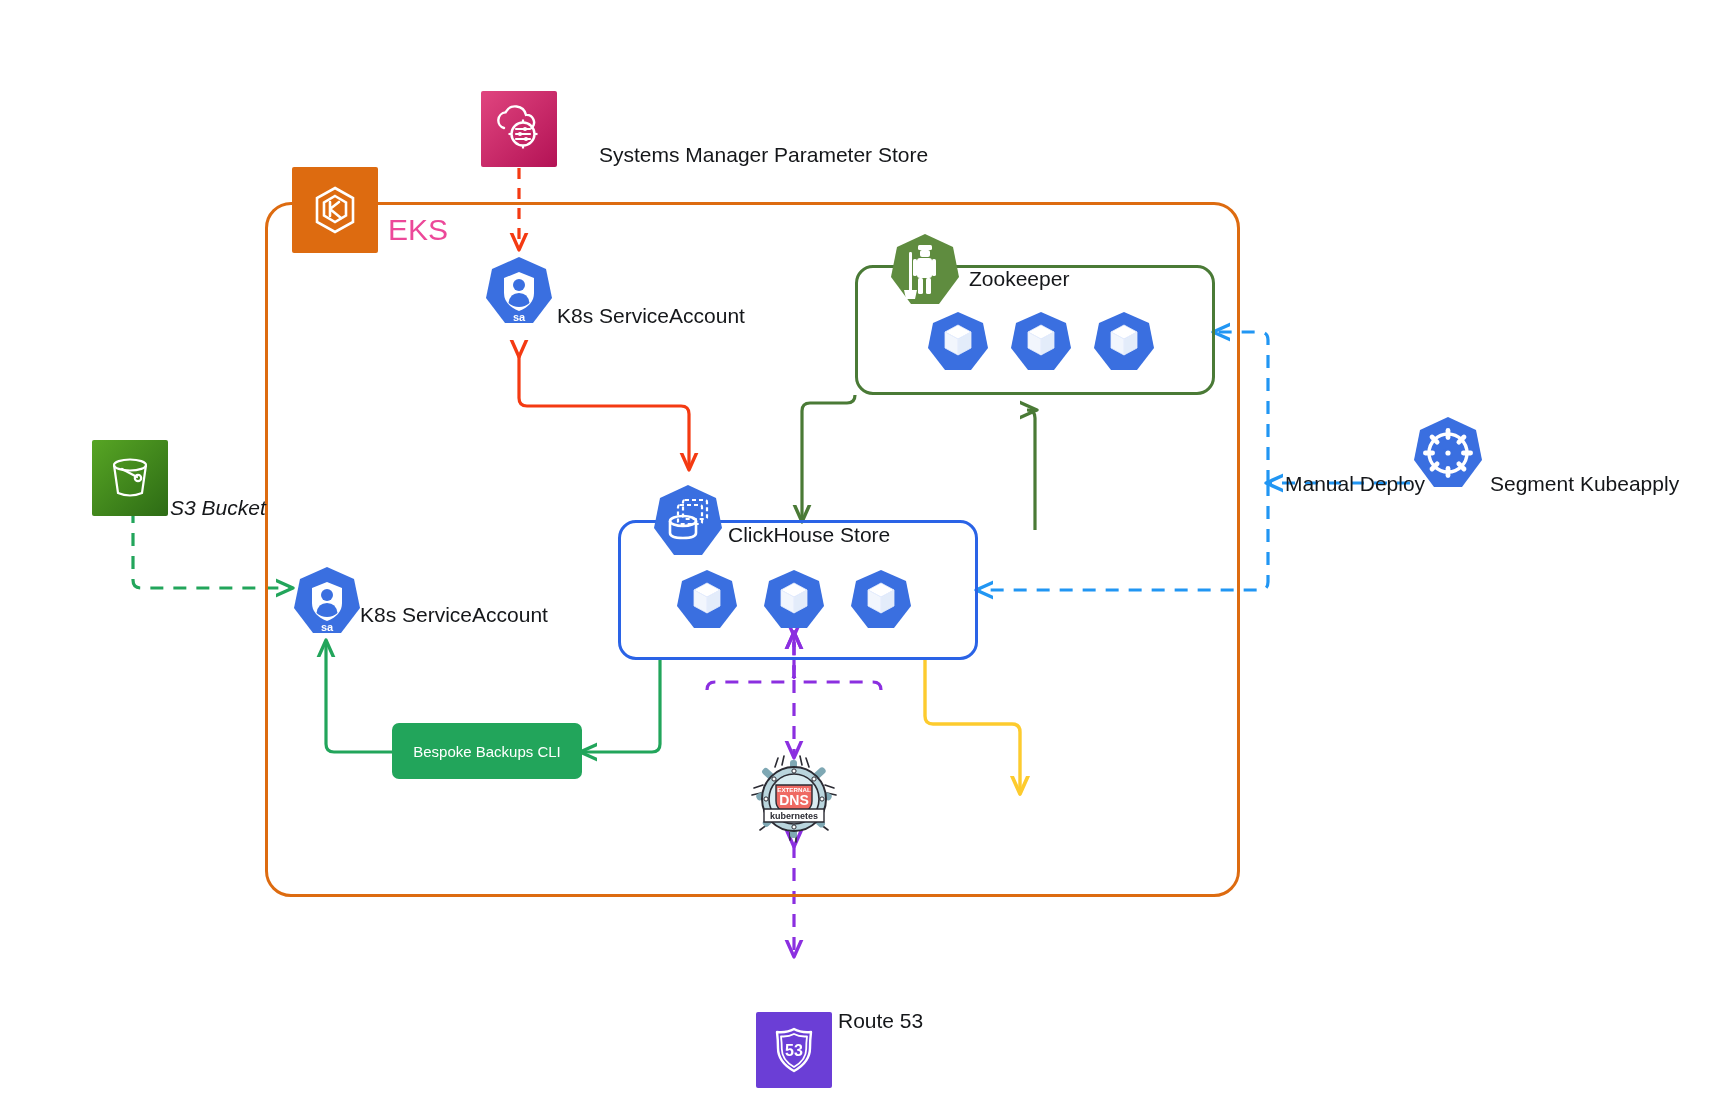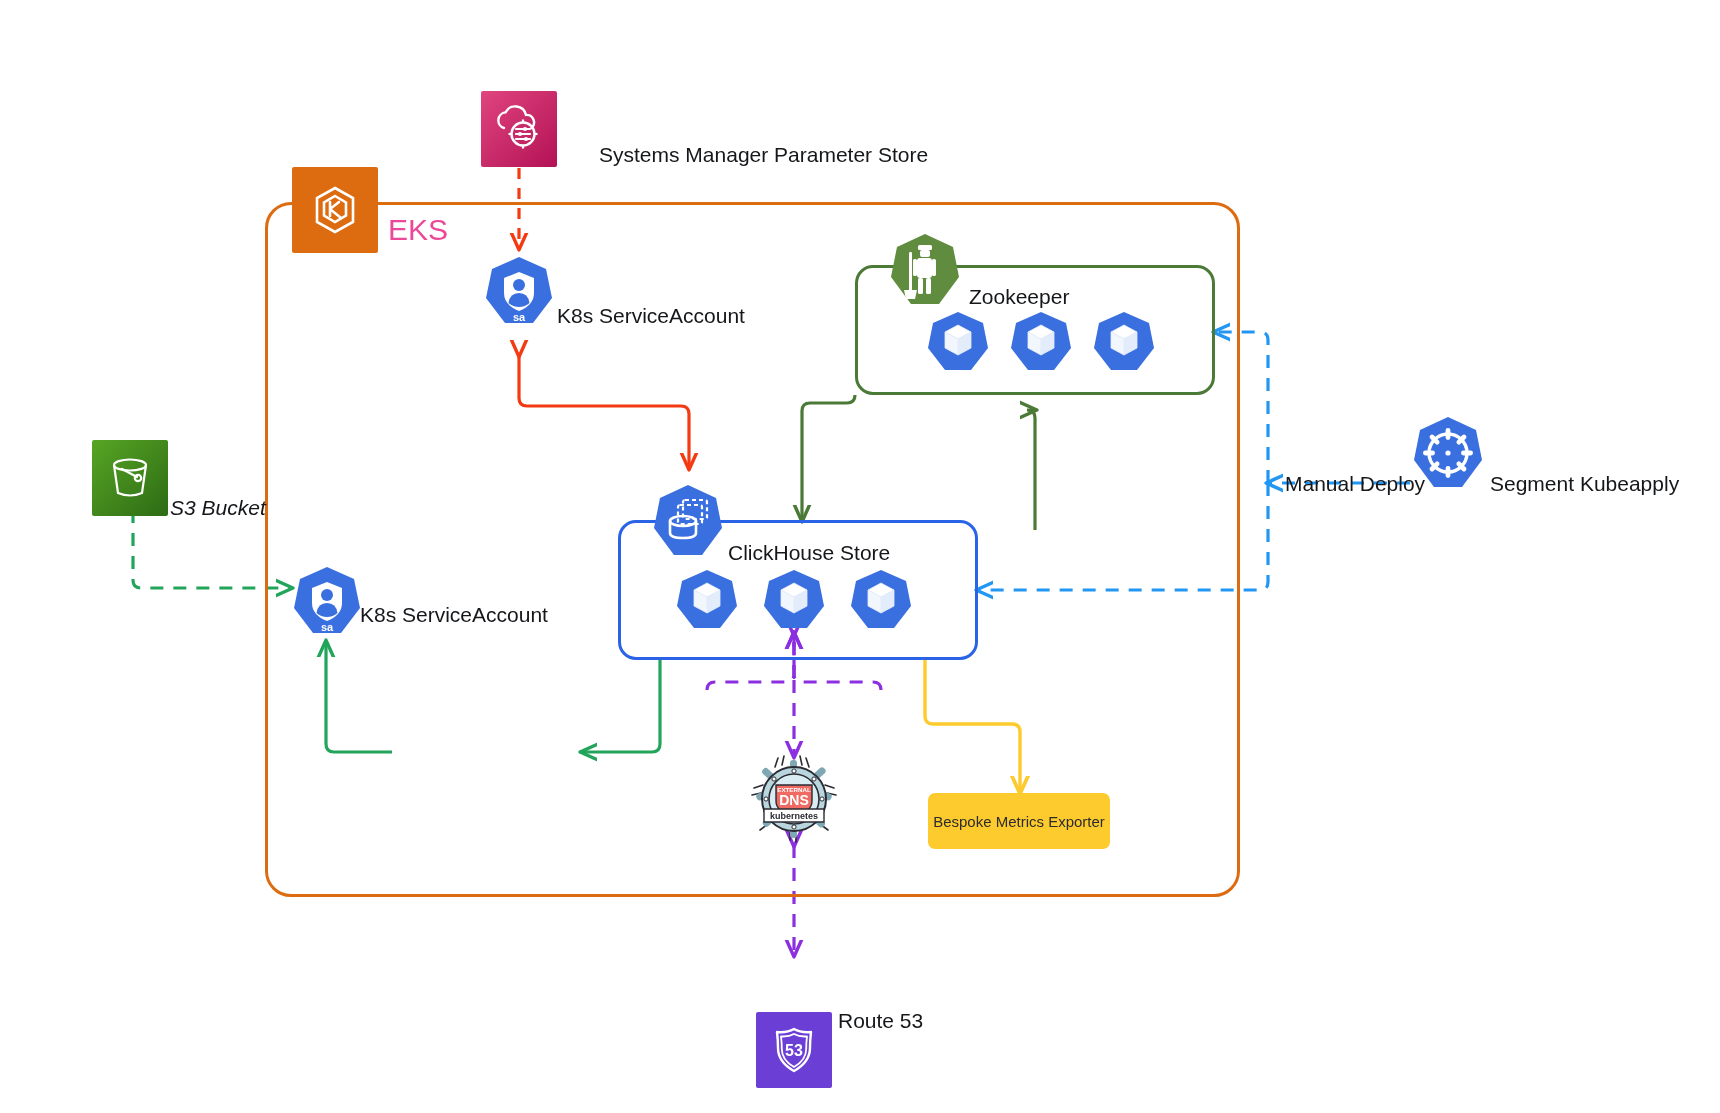--- a/index.html
+++ b/index.html
@@ -37,21 +37,20 @@
     line-height: 1;
   }
   .grouptitle {
     position: absolute;
     font-size: 21px;
     color: #15171a;
     white-space: nowrap;
     line-height: 1;
     background: #ffffff;
     padding: 0 6px;
-    margin-top: 18px;
   }
   .chip {
     position: absolute;
     border-radius: 7px;
     display: flex;
     align-items: center;
     justify-content: center;
     font-size: 15px;
     white-space: nowrap;
   }
@@ -290,24 +289,24 @@
     <svg class="ic" width="72" height="78" viewBox="0 0 72 78" aria-hidden="true">
       <path d="M36 2 L63 14 L69 43 L50 68 L22 68 L3 43 L9 14 Z" fill="#3a6fe0"></path>
       <path d="M36 17 L51 23 L51 38 Q51 50 36 56 Q21 50 21 38 L21 23 Z" fill="#ffffff"></path>
       <circle cx="36" cy="30" r="6" fill="#3a6fe0"></circle>
       <path d="M36 38 Q27 38 25.5 48 Q30 52 36 52 Q42 52 46.5 48 Q45 38 36 38 Z" fill="#3a6fe0"></path>
       <text x="36" y="66" font-family="Liberation Sans, sans-serif" font-size="11" font-weight="bold" fill="#ffffff" text-anchor="middle">sa</text>
     </svg>
   </div>
   <div class="lbl" style="left:360px; top:604px;">K8s ServiceAccount</div>
 
-
-  <div class="chip chip-yellow" style="left:928px; top:793px; width:182px; height:56px;">
-    <span>Bespoke Metrics Exporter</span>
-  </div>
+  <div class="chip chip-green" style="left:392px; top:723px; width:190px; height:56px;">
+    <span>Bespoke Backups CLI</span>
+  </div>
+
 
   <div class="node" style="left:740px; top:752px; width:108px; height:96px;">
     <svg class="ic" width="108" height="96" viewBox="0 0 108 96" aria-hidden="true">
 
       <g stroke="#2b2b33" stroke-width="1.6" stroke-linecap="round">
         <line x1="38" y1="6" x2="35" y2="15"></line>
           <line x1="44" y1="4" x2="42" y2="13"></line>
         <line x1="66" y1="6" x2="69" y2="15"></line>
           <line x1="60" y1="4" x2="62" y2="13"></line>
         <line x1="14" y1="36" x2="23" y2="33"></line>

